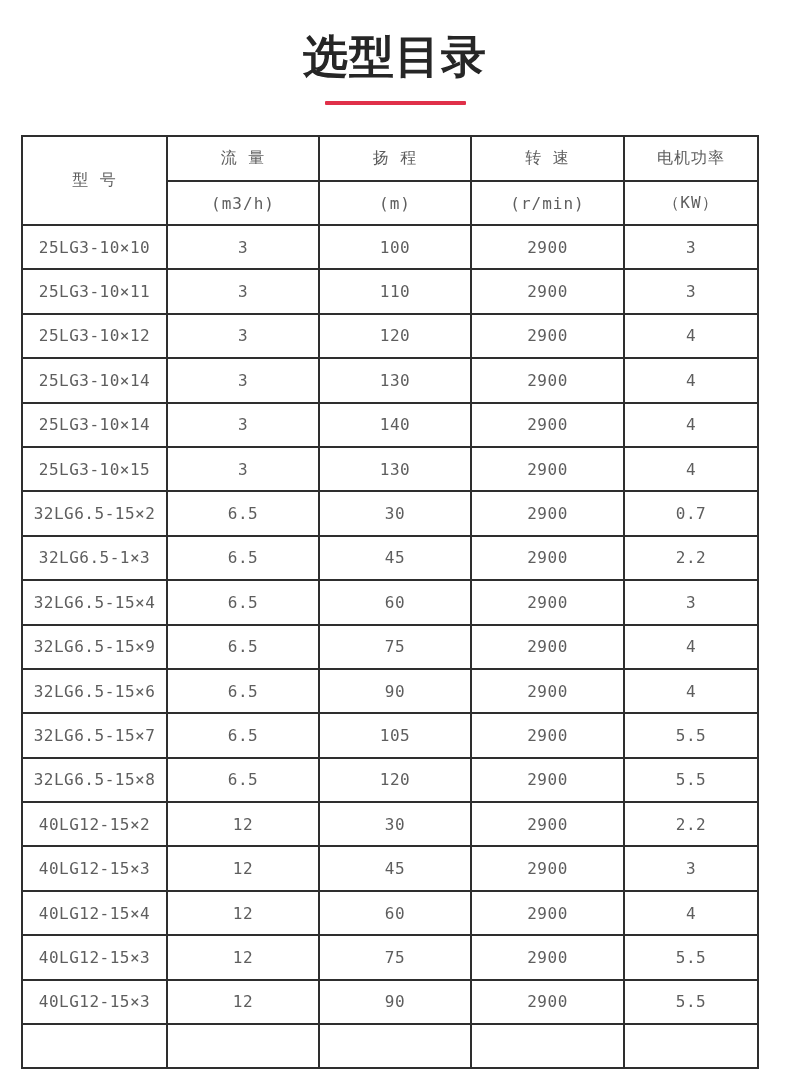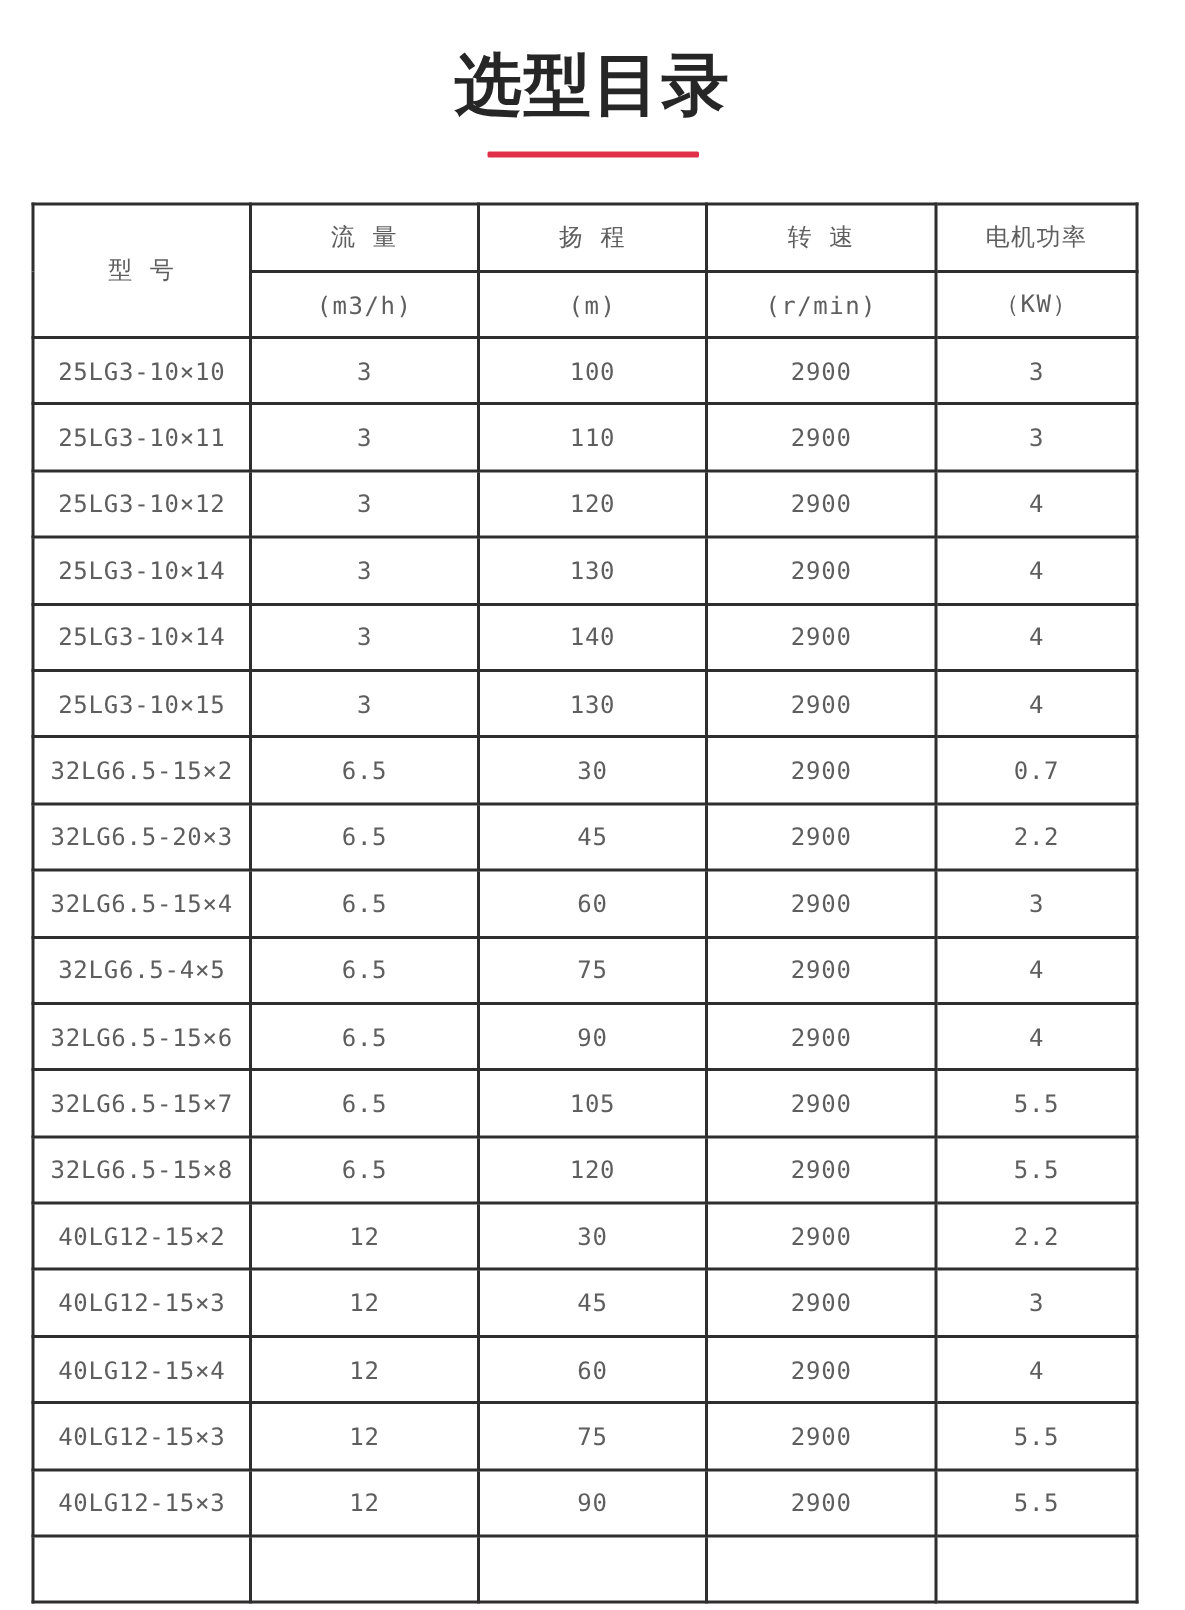--- a/index.html
+++ b/index.html
@@ -130,35 +130,35 @@
         <td>4</td>
       </tr>
       <tr>
         <td>32LG6.5-15×2</td>
         <td>6.5</td>
         <td>30</td>
         <td>2900</td>
         <td>0.7</td>
       </tr>
       <tr>
-        <td>32LG6.5-20×3</td>
+        <td>32LG6.5-1×3</td>
         <td>6.5</td>
         <td>45</td>
         <td>2900</td>
         <td>2.2</td>
       </tr>
       <tr>
         <td>32LG6.5-15×4</td>
         <td>6.5</td>
         <td>60</td>
         <td>2900</td>
         <td>3</td>
       </tr>
       <tr>
-        <td>32LG6.5-4×5</td>
+        <td>32LG6.5-15×9</td>
         <td>6.5</td>
         <td>75</td>
         <td>2900</td>
         <td>4</td>
       </tr>
       <tr>
         <td>32LG6.5-15×6</td>
         <td>6.5</td>
         <td>90</td>
         <td>2900</td>

